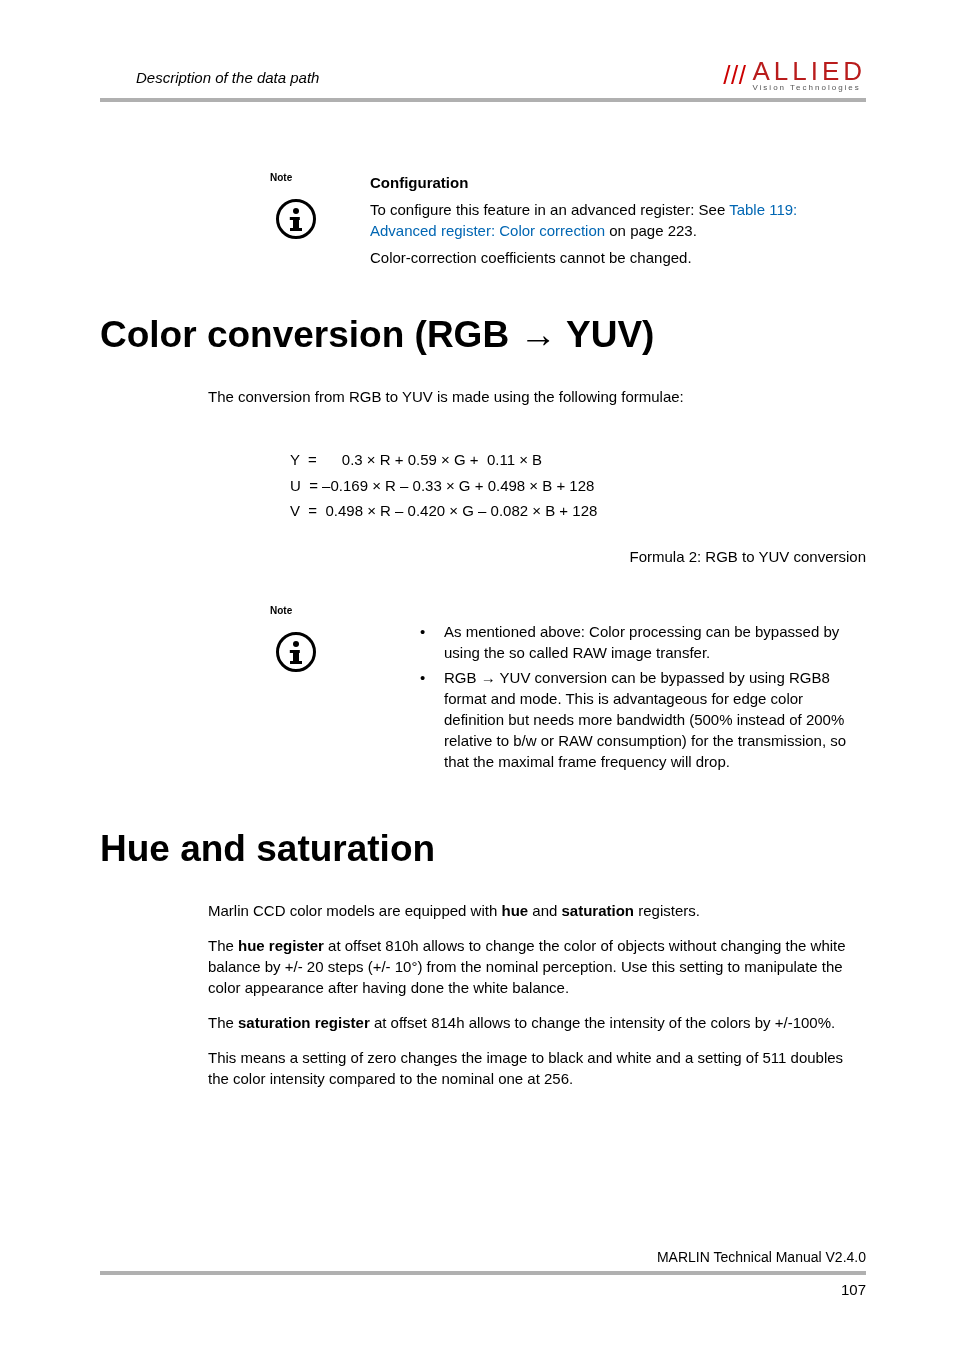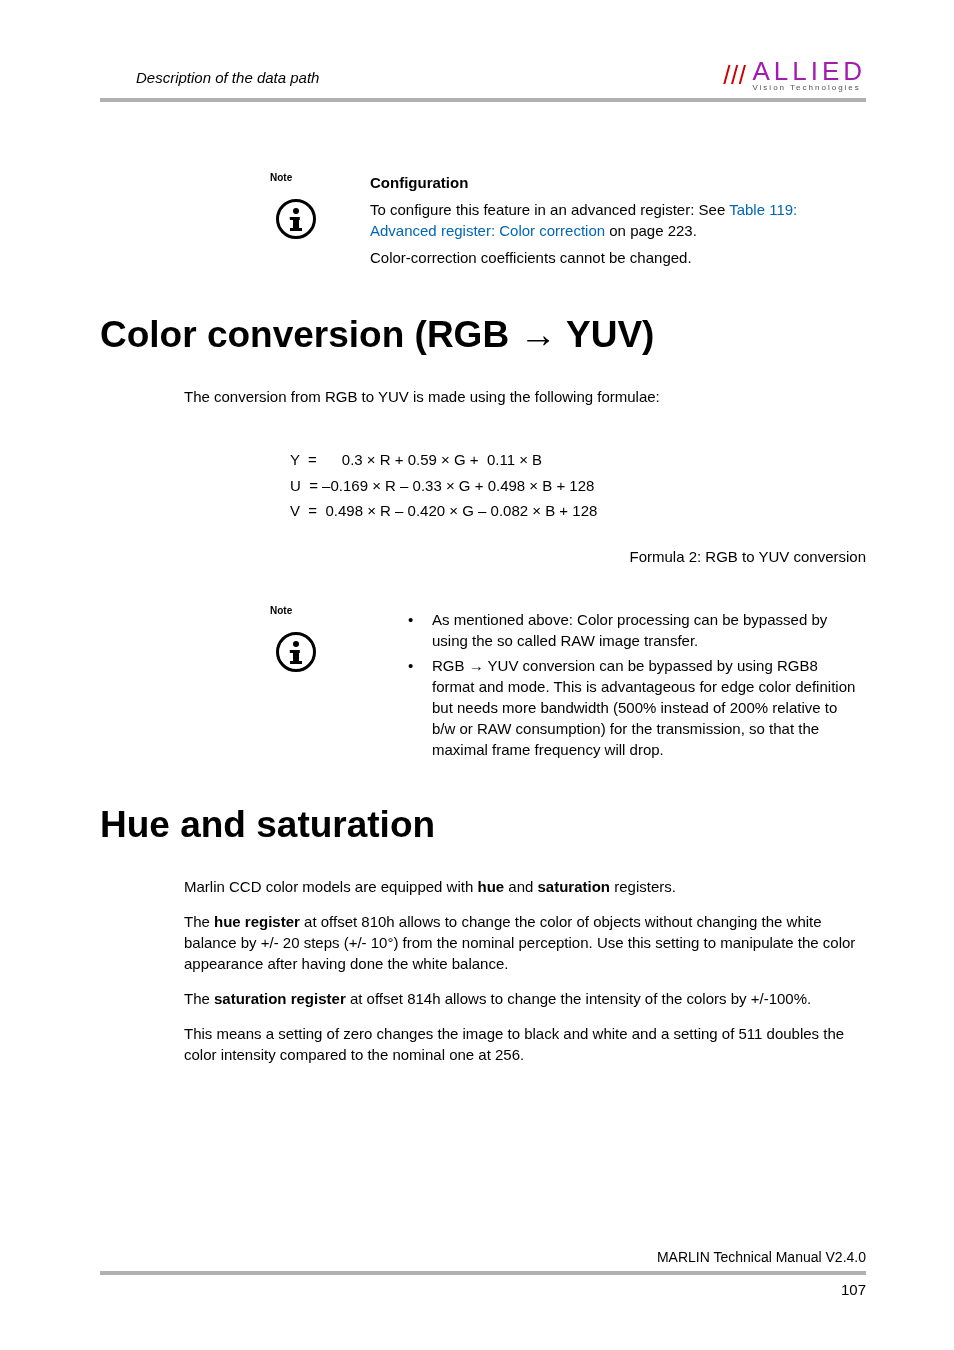--- a/index.html
+++ b/index.html
@@ -40,21 +40,21 @@
     font-weight: 300;
     margin-right: 6px;
     font-family: Arial, sans-serif;
   }
   .logo-text {
     line-height: 1;
   }
   .logo-top {
     font-size: 26px;
     letter-spacing: 4px;
-    color: #a21caf;
+    color: #b91c1c;
     font-family: Arial, sans-serif;
     font-weight: 300;
   }
   .logo-bottom {
     font-size: 8px;
     letter-spacing: 2px;
     color: #555;
     font-family: Arial, sans-serif;
   }
   .top-rule {
@@ -134,39 +134,39 @@
   }
   .note-body p { margin: 0 0 6px 0; }
   .link { color: #0066b3; }
   h1 {
     font-family: "Arial Black", Arial, sans-serif;
     font-weight: 900;
     font-size: 37px;
     margin: 0 0 30px 0;
   }
   .body-indent {
-    margin-left: 84px;
+    margin-left: 108px;
     font-size: 15px;
     line-height: 1.4;
   }
   .body-indent p { margin: 0 0 14px 0; }
   .formula-block {
     margin: 40px 0 20px 190px;
     font-size: 15px;
     line-height: 1.7;
   }
   .formula-row { white-space: pre; }
   .formula-caption {
     text-align: right;
     font-size: 15px;
     margin: 24px 0 40px 0;
     padding-left: 50px;
   }
   ul.bullets {
-    margin: 4px;
+    margin: 16px;
     padding-left: 0;
     list-style: none;
   }
   ul.bullets li {
     position: relative;
     padding-left: 28px;
     margin-bottom: 4px;
   }
   ul.bullets li::before {
     content: "•";

